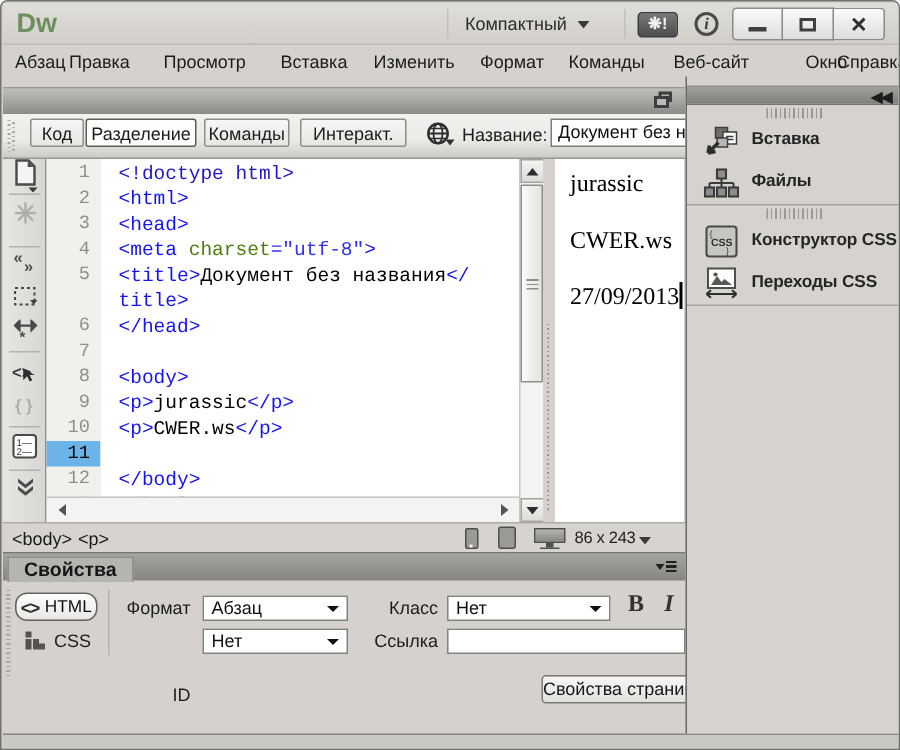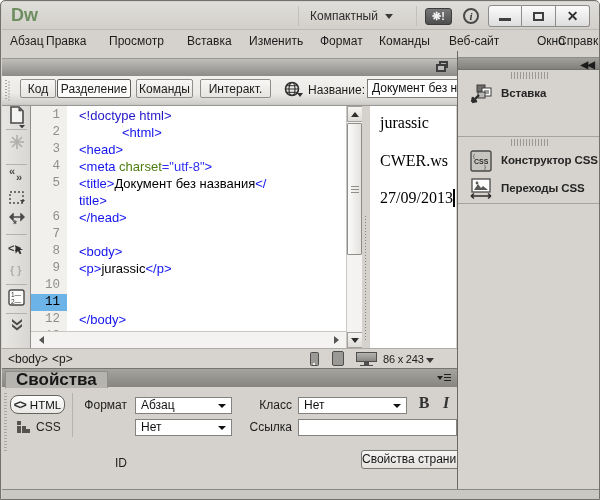--- a/index.html
+++ b/index.html
@@ -75,21 +75,21 @@
   .codebar { position:absolute; left:1px; top:105px; width:29px; height:242px;
              background:linear-gradient(to right,#e8e6e2,#d9d7d3); border-right:1px solid #908e8a; }
   .codebar .sep { position:absolute; left:4px; width:21px; height:1px; background:#b4b2ae; }
   .cb-icon { position:absolute; left:0; width:29px; text-align:center; color:#4a4a4a; }
 
   .gutter { position:absolute; left:30px; top:105px; width:36px; height:225px; background:#f1f0ed; }
   .codepane { position:absolute; left:66px; top:105px; width:279px; height:225px; background:#ffffff; overflow:hidden; }
   .gutnum { position:absolute; width:36px; height:17px; font-family:"Liberation Mono",monospace;
             font-size:12.5px; color:#8f8f8f; text-align:right; padding-right:7px; line-height:17px; }
   .gutnum.cur { background:#6cb3e8; color:#000; }
-  .codetext { position:absolute; left:0; width:100%; height:17px; font-family:Liberation Sans, sans-serif;
+  .codetext { position:absolute; left:0; width:100%; height:17px; font-family:Liberation Mono, monospace;
               font-size:13px; line-height:17px; padding-left:12px; white-space:pre; }
   .tok-tag { color:#1414ee; }
   .tok-doctype { color:#2217c8; }
   .tok-attr { color:#4d7c0f; }
   .tok-val { color:#3030f5; }
   .tok-text { color:#000; }
   .code-caret { display:inline-block; width:1.5px; height:13px; background:#000; vertical-align:-2px; }
 
   
   .vscroll { position:absolute; left:345px; top:105px; width:16px; height:242px; background:#f4f3f1;
@@ -142,21 +142,21 @@
   .dev-base { position:absolute; left:4px; top:12.5px; width:13px; height:1.5px; background:#4e4e4e; }
   .win-size { position:absolute; left:381px; top:4px; font-size:11px; color:#222; letter-spacing:-0.2px; }
   .size-arrow { position:absolute; left:424px; top:9px; width:0; height:0; border-left:4px solid transparent;
                 border-right:4px solid transparent; border-top:5px solid #3a3a3a; }
 
   
   .props { position:absolute; left:1px; top:367px; width:455px; height:121px; background:#d5d2cd; }
   .props-header { position:absolute; left:0; top:0; width:455px; height:19px;
                   background:linear-gradient(#a6a49f,#87857f); border-top:1px solid #77756f; }
   .props-tab { position:absolute; left:3px; top:2px; height:17px; background:#b6b4af; border:1px solid #908e8a;
-               border-bottom:none; padding:0 10px; font-size:17px; font-weight:bold; color:#161616; line-height:16px; }
+               border-bottom:none; padding:0 10px; font-size:13px; font-weight:bold; color:#161616; line-height:16px; }
   .props-menu { position:absolute; right:6px; top:4px; width:14px; height:10px; }
   .props-menu .tri { position:absolute; left:0; top:3px; width:0; height:0; border-left:3px solid transparent;
                      border-right:3px solid transparent; border-top:4px solid #20201e; }
   .props-menu .bars { position:absolute; left:7px; top:1px; width:7px; height:8px;
                       background:repeating-linear-gradient(to bottom,#20201e 0 1.5px, transparent 1.5px 3px); }
   .props-grip { position:absolute; left:2px; top:25px; width:3px; height:58px;
                 background:repeating-linear-gradient(to bottom,#a9a7a2 0 1px, transparent 1px 3px); }
   .html-btn { position:absolute; left:8px; top:27px; width:55px; height:19px; border:1px solid #66645f;
               border-radius:8px; background:linear-gradient(#fefefe,#e9e8e5); display:flex; align-items:center;
               justify-content:center; font-size:11.5px; color:#111; }
@@ -349,29 +349,30 @@
       <div class="gutnum" style="top: 120px;">7</div>
       <div class="gutnum" style="top: 137px;">8</div>
       <div class="gutnum" style="top: 154px;">9</div>
       <div class="gutnum" style="top: 171px;">10</div>
       <div class="gutnum cur" style="top: 188px;">11</div>
       <div class="gutnum" style="top: 205px;">12</div>
       <div class="gutnum" style="top: 222px;">13</div>
     </div>
   <div class="codepane" id="codepane">
       <div class="codetext" style="top: 1px;"><span class="tok-doctype">&lt;!doctype html&gt;</span></div>
-      <div class="codetext" style="top: 18px; margin-left: 43px;"><span class="tok-tag">&lt;html&gt;</span></div>
+      <div class="codetext" style="top: 18px;"><span class="tok-tag">&lt;html&gt;</span></div>
       <div class="codetext" style="top: 35px;"><span class="tok-tag">&lt;head&gt;</span></div>
       <div class="codetext" style="top: 52px;"><span class="tok-tag">&lt;meta </span><span class="tok-attr">charset</span><span class="tok-val">="utf-8"</span><span class="tok-tag">&gt;</span></div>
       <div class="codetext" style="top: 69px;"><span class="tok-tag">&lt;title&gt;</span><span class="tok-text">Документ без названия</span><span class="tok-tag">&lt;/</span></div>
       <div class="codetext" style="top: 86px;"><span class="tok-tag">title&gt;</span></div>
       <div class="codetext" style="top: 103px;"><span class="tok-tag">&lt;/head&gt;</span></div>
       <div class="codetext" style="top: 120px;"></div>
       <div class="codetext" style="top: 137px;"><span class="tok-tag">&lt;body&gt;</span></div>
       <div class="codetext" style="top: 154px;"><span class="tok-tag">&lt;p&gt;</span><span class="tok-text">jurassic</span><span class="tok-tag">&lt;/p&gt;</span></div>
+      <div class="codetext" style="top: 171px;"><span class="tok-tag">&lt;p&gt;</span><span class="tok-text">CWER.ws</span><span class="tok-tag">&lt;/p&gt;</span></div>
       <div class="codetext" style="top: 205px;"><span class="tok-tag">&lt;/body&gt;</span></div>
       <div class="codetext" style="top: 222px;"><span class="tok-tag">&lt;/html&gt;</span></div>
     </div>
 
   <div class="vscroll">
     <div class="vs-btn vs-up">
         <span class="arr-up"></span>
       </div>
     <div class="vs-thumb">
         <span class="vs-grip"></span>
@@ -474,20 +475,40 @@
             <rect x="8" y="2" width="8" height="7" fill="#6f6d69" stroke="#3c3c3c"></rect>
             <rect x="13" y="5" width="9" height="8" fill="#fdfdfc" stroke="#3c3c3c"></rect>
             <line x1="15" y1="8" x2="20" y2="8" stroke="#3c3c3c"></line>
             <line x1="15" y1="10" x2="20" y2="10" stroke="#3c3c3c"></line>
             <rect x="9" y="9" width="7" height="6" fill="#b9b7b3" stroke="#3c3c3c"></rect>
             <path d="M10 12 L3 19 M3 19 l1-5 M3 19 l5-1" stroke="#2e2e2e" stroke-width="2.4" fill="none"></path>
           </svg>
         </span>
         <span class="dock-label">Вставка</span>
       </div>
+      <div class="dock-item" style="top: 57px;">
+        <span class="dock-icon">
+          <svg width="24" height="22" viewBox="0 0 24 22">
+            <g stroke="#3c3c3c" stroke-width="1.4" fill="#8f8d89">
+              <rect x="9" y="2" width="6" height="6"></rect>
+              <rect x="1" y="14" width="6" height="6"></rect>
+              <rect x="9" y="14" width="6" height="6"></rect>
+              <rect x="17" y="14" width="6" height="6"></rect>
+            </g>
+            <g stroke="#3c3c3c" stroke-width="1.4" fill="none">
+              <line x1="12" y1="8" x2="12" y2="11"></line>
+              <line x1="4" y1="11" x2="20" y2="11"></line>
+              <line x1="4" y1="11" x2="4" y2="14"></line>
+              <line x1="12" y1="11" x2="12" y2="14"></line>
+              <line x1="20" y1="11" x2="20" y2="14"></line>
+            </g>
+          </svg>
+        </span>
+        <span class="dock-label">Файлы</span>
+      </div>
       <div class="dock-sep" style="top: 85px;"></div>
       <div class="dock-grip" style="top: 88px;"></div>
       <div class="dock-item" style="top: 96px;">
         <span class="dock-icon">
           <svg width="24" height="22" viewBox="0 0 24 22">
             <rect x="2" y="1" width="20" height="20" rx="2" fill="#c7c5c0" stroke="#4a4a4a" stroke-width="1.4"></rect>
             <text x="4" y="8" font-size="6" fill="#3a3a3a">{</text>
             <text x="5" y="14" font-size="7" font-weight="bold" fill="#2e2e2e">CSS</text>
             <text x="15" y="19" font-size="6" fill="#3a3a3a">}</text>
           </svg>

